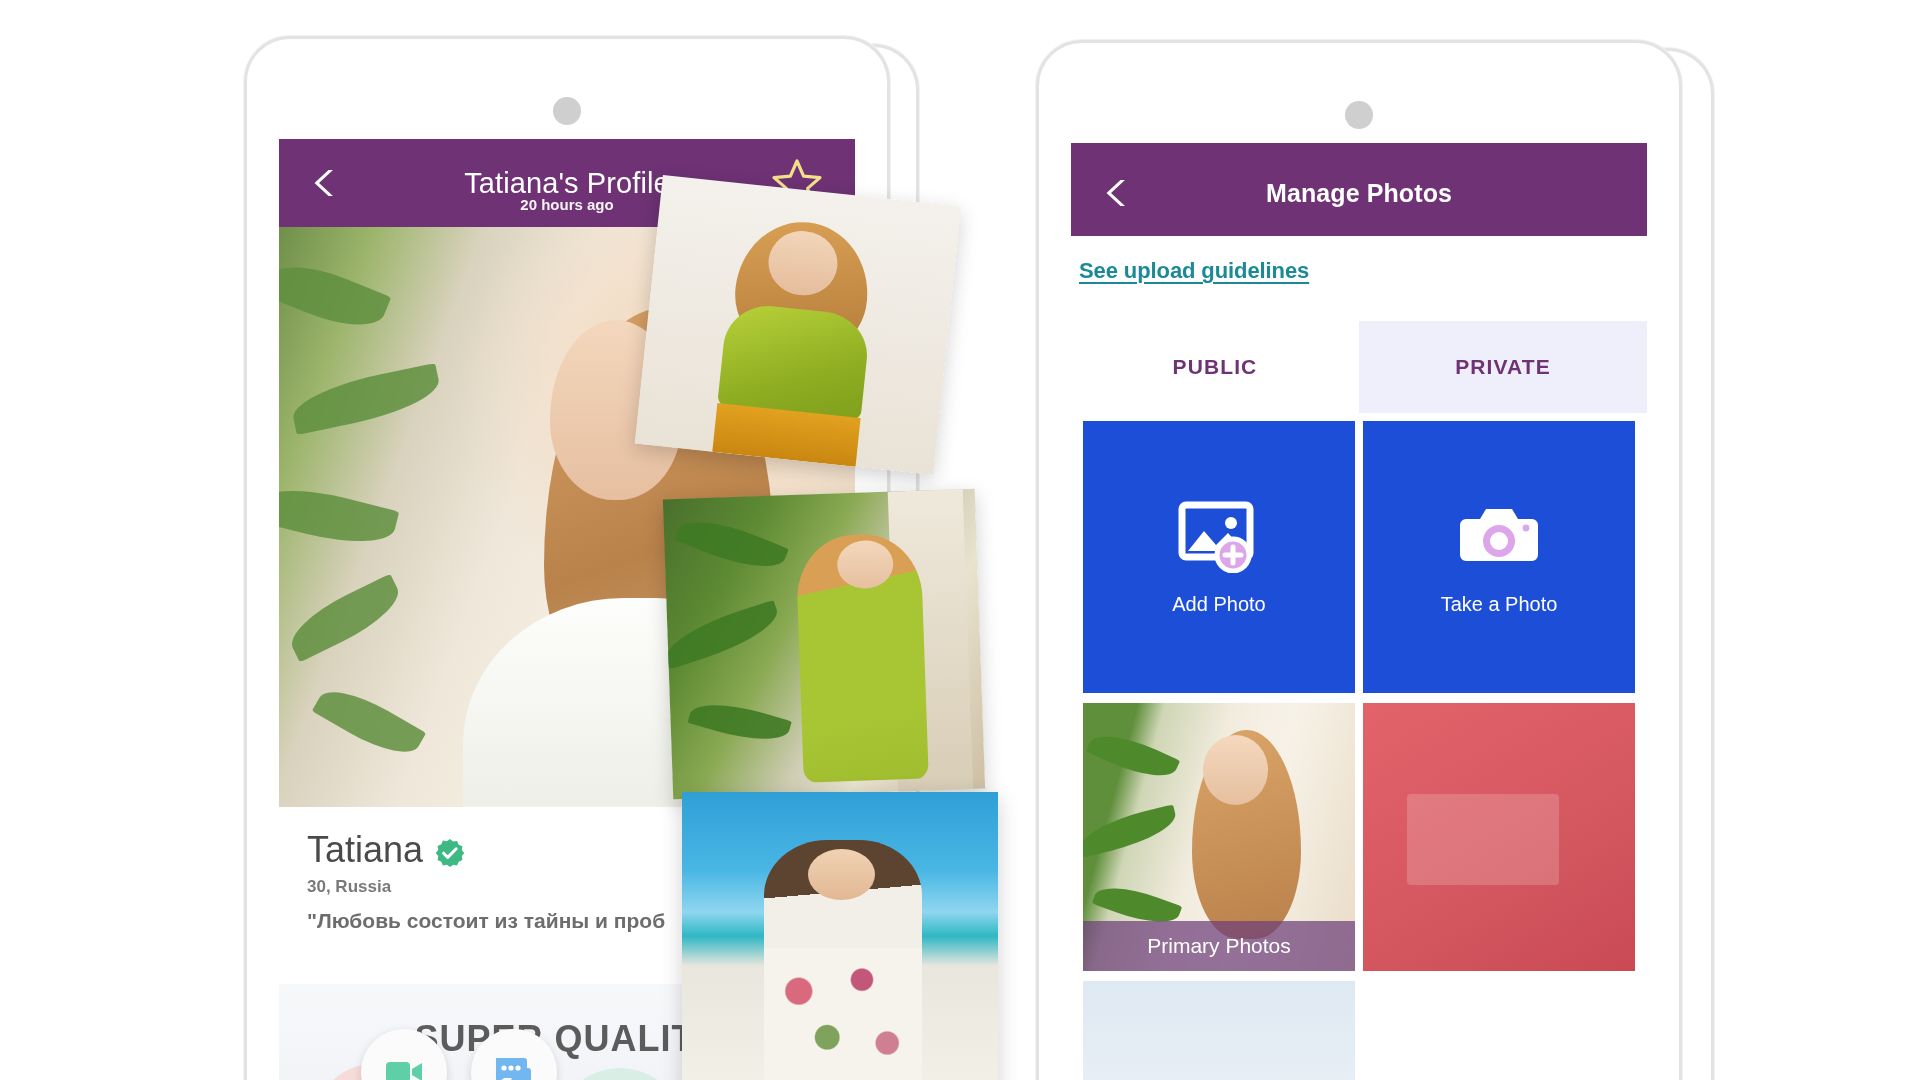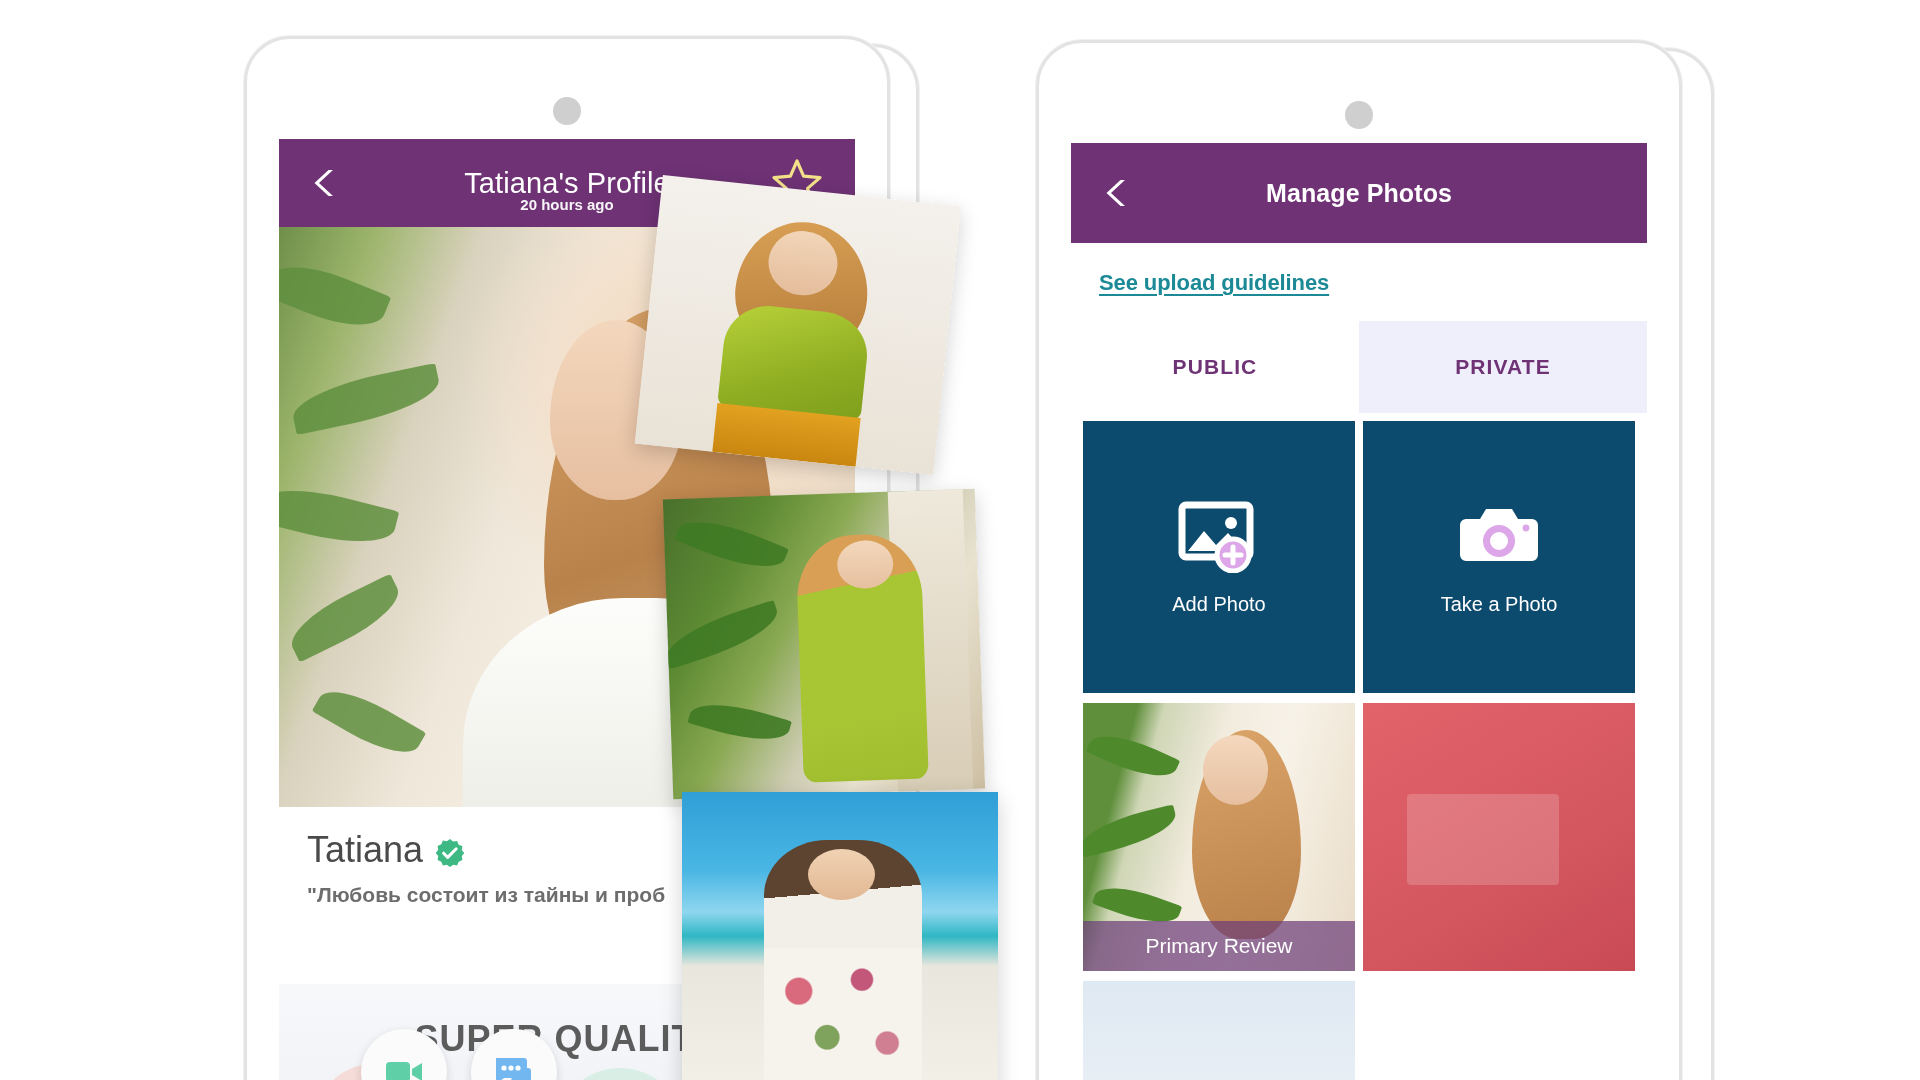--- a/index.html
+++ b/index.html
@@ -192,21 +192,21 @@
   .tab{
     flex:1;display:flex;align-items:center;justify-content:center;
     font-size:21px;font-weight:800;letter-spacing:1.1px;color:#6e3275;
     cursor:pointer;
   }
   .tab.active{background:#ffffff;}
   .tab.inactive{background:#efeefb;text-align:center;}
 
   .grid{position:absolute;left:0;right:0;display:flex;flex-wrap:wrap;}
   .cell{position:relative;overflow:hidden;}
-  .cell.action{background:#0c4a6e;display:flex;flex-direction:column;align-items:center;justify-content:center;cursor:pointer;}
+  .cell.action{background:#1d4ed8;display:flex;flex-direction:column;align-items:center;justify-content:center;cursor:pointer;}
   .cell .alabel{color:#ffffff;font-size:20px;margin-top:16px;}
   .cell .caption{
     position:absolute;left:0;right:0;bottom:0;
     background:rgba(109,63,122,.72);color:#fff;font-size:21px;
     text-align:center;padding:13px 0;
   }
   .cell .overlay-center{
     position:absolute;inset:0;display:flex;align-items:center;justify-content:center;
     color:#fff;font-size:24px;font-weight:700;
     text-shadow:0 1px 3px rgba(0,0,0,.25);
@@ -275,20 +275,21 @@
       <div class="profile-block" style="top:668px;height:140px;padding:22px 28px 0 28px;box-sizing:border-box;">
         <div class="pname">
           <span>Tatiana</span>
           <span class="verified">
             <svg viewBox="0 0 30 30">
               <path d="M15 1 l3.1 2.6 4-.6 1.6 3.7 3.7 1.6-.6 4L29.3 15l-2.5 3.1.6 4-3.7 1.6-1.6 3.7-4-.6L15 29l-3.1-2.2-4 .6-1.6-3.7-3.7-1.6.6-4L.7 15l2.5-3.1-.6-4 3.7-1.6L7.9 2.6l4 .6Z" fill="#3fb984"></path>
               <path d="M8.6 15.2 l4.1 4.2 8.5-8.6" fill="none" stroke="#ffffff" stroke-width="3" stroke-linecap="round" stroke-linejoin="round"></path>
             </svg>
           </span>
         </div>
+        <div class="pmeta">30, Russia</div>
         <div class="pquote">"Любовь состоит из тайны и проб</div>
       </div>
 
       <div class="fbbtn" style="right:22px;top:690px;">
         <span>f</span>
       </div>
 
       <div class="banner" style="top:845px;height:160px;">
         <div class="blob1"></div>
         <div class="blob2"></div>
@@ -351,21 +352,21 @@
 
       <div class="appbar" style="height:100px;">
         <div class="backchev">
           <svg viewBox="0 0 34 34">
               <path d="M24 4 L10 17 L24 30 L19.5 30 L5.5 17 L19.5 4 Z" fill="#ffffff"></path>
             </svg>
         </div>
         <div class="title" style="font-size:25px;font-weight:700;">Manage Photos</div>
       </div>
 
-      <div class="guidelines-row" style="top:105px;height:78px;margin-left:20px;">
+      <div class="guidelines-row" style="top:93px;height:78px;">
         <a class="guidelines" style="left:8px;top:22px;">See upload guidelines</a>
       </div>
 
       <div class="tabstrip" style="top:178px;height:92px;">
         <div class="tab active">
           <span>PUBLIC</span>
         </div>
         <div class="tab inactive">
           <span>PRIVATE</span>
         </div>
@@ -397,21 +398,21 @@
           </span>
           <span class="alabel">Take a Photo</span>
         </div>
 
         <div class="cell tile-primary" style="width:calc(50% - 8px);height:268px;margin:0 4px 10px 4px;">
           <div class="leaf5" style="left:2%;top:14%;width:90px;height:30px;transform:rotate(24deg);"></div>
           <div class="leaf5" style="left:-2%;top:42%;width:100px;height:30px;transform:rotate(-14deg);"></div>
           <div class="leaf5" style="left:4%;top:70%;width:86px;height:28px;transform:rotate(20deg);"></div>
           <div class="hair5"></div>
             <div class="face5"></div>
-          <div class="caption">Primary Review</div>
+          <div class="caption">Primary Photos</div>
         </div>
 
 
         <div class="cell tile-red" style="width:calc(50% - 8px);height:268px;margin:0 4px 10px 4px;">
           <div class="sign"></div>
         </div>
 
         <div class="cell tile-city" style="width:calc(50% - 8px);height:268px;margin:0 4px 10px 4px;">
           
           

